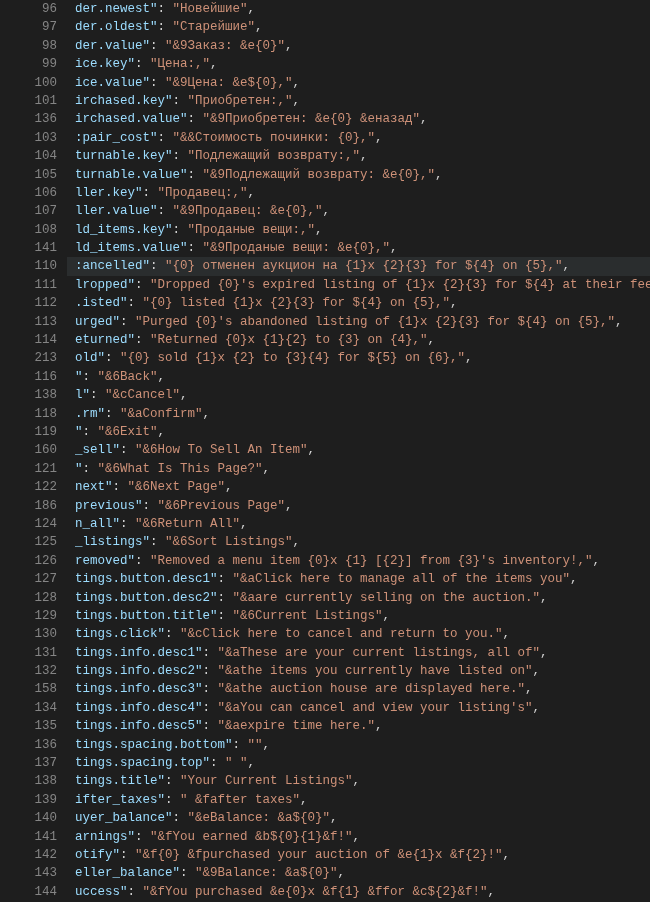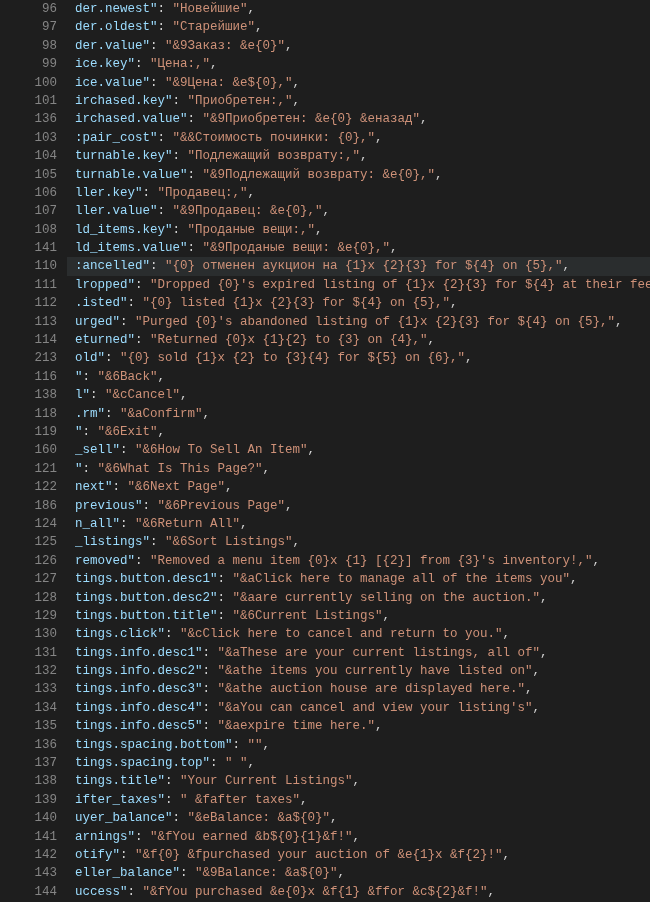--- a/index.html
+++ b/index.html
@@ -77,21 +77,21 @@
       <div class="ln">186</div>
       <div class="ln">124</div>
       <div class="ln">125</div>
       <div class="ln">126</div>
       <div class="ln">127</div>
       <div class="ln">128</div>
       <div class="ln">129</div>
       <div class="ln">130</div>
       <div class="ln">131</div>
       <div class="ln">132</div>
-      <div class="ln">133</div>
+      <div class="ln">158</div>
       <div class="ln">134</div>
       <div class="ln">135</div>
       <div class="ln">136</div>
       <div class="ln">137</div>
       <div class="ln">138</div>
       <div class="ln">139</div>
       <div class="ln">140</div>
       <div class="ln">141</div>
       <div class="ln">142</div>
       <div class="ln">143</div>

